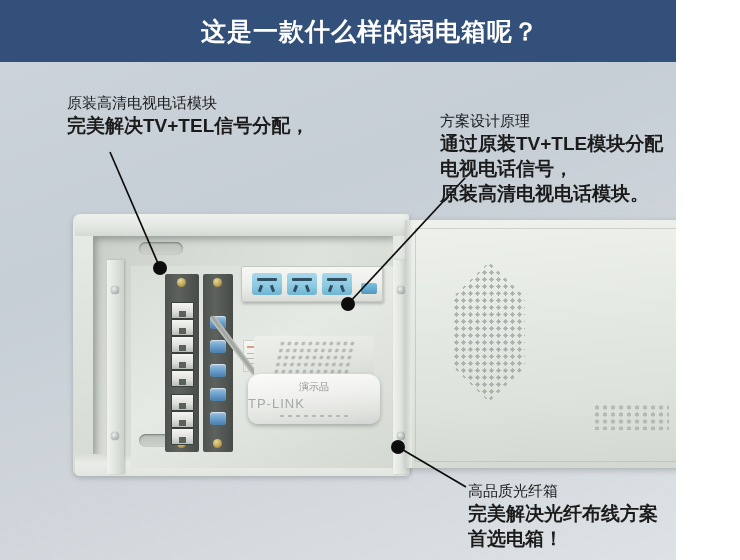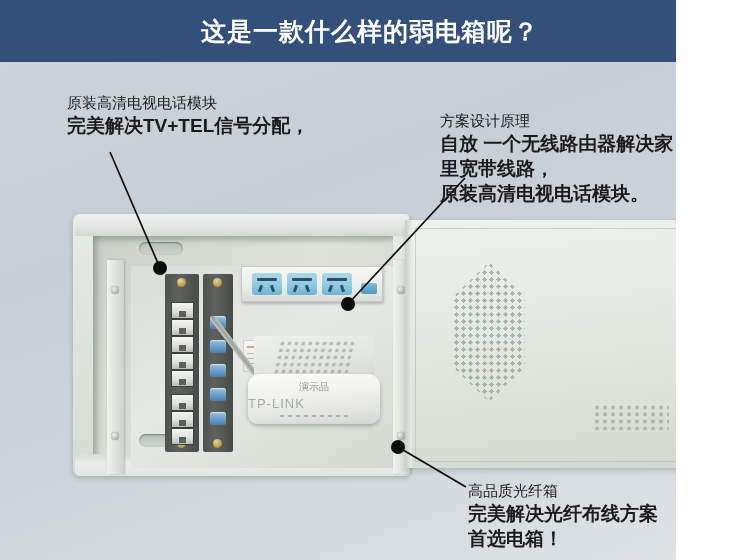--- a/index.html
+++ b/index.html
@@ -340,21 +340,21 @@
   <div class="dot" style="left:341px;top:297px;width:14px;height:14px;"></div>
   <div class="dot" style="left:391px;top:440px;width:14px;height:14px;"></div>
 
   <div class="note" id="note-left">
     <span class="t">原装高清电视电话模块</span>
     <span class="l">完美解决TV+TEL信号分配，</span>
   </div>
 
   <div class="note" id="note-right">
     <span class="t">方案设计原理</span>
-    <span class="l">自放 一个无线路由器解决家里宽带线路，</span>
+    <span class="l">通过原装TV+TLE模块分配电视电话信号，</span>
     <span class="l">原装高清电视电话模块。</span>
   </div>
 
   <div class="note" id="note-bottom">
     <span class="t">高品质光纤箱</span>
     <span class="l">完美解决光纤布线方案首选电箱！</span>
   </div>
 
 </div>
 

